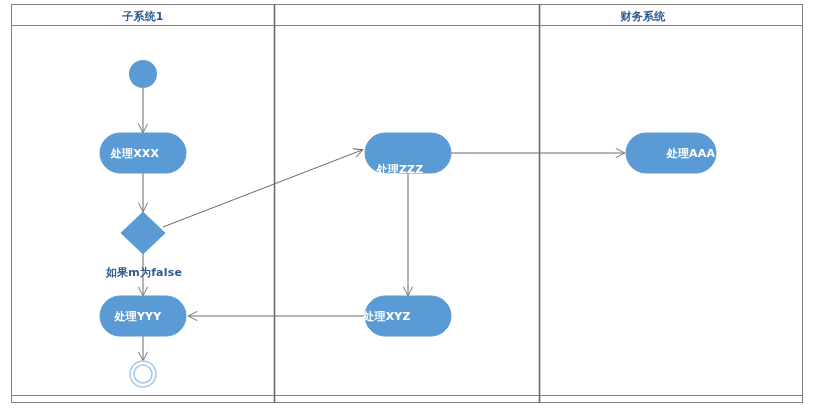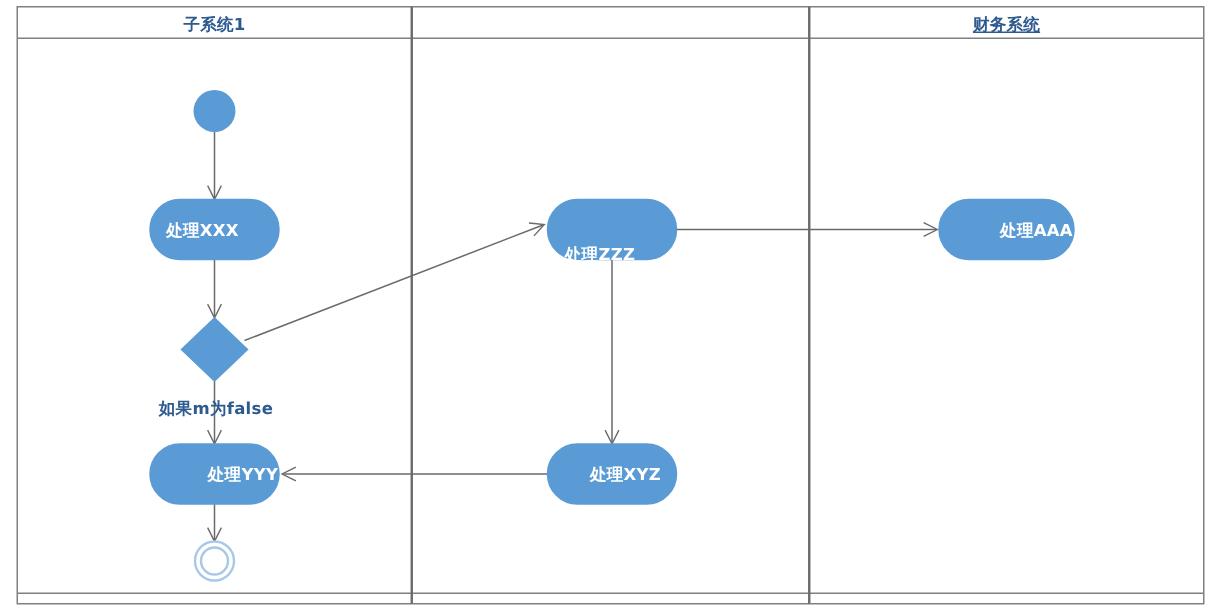--- a/index.html
+++ b/index.html
@@ -106,23 +106,23 @@
 
     <rect x="365" y="133" width="86" height="40" rx="20" ry="20" fill="#5b9bd5" stroke="#5b9bd5" stroke-width="1"></rect>
 
     <rect x="365" y="296" width="86" height="40" rx="20" ry="20" fill="#5b9bd5" stroke="#5b9bd5" stroke-width="1"></rect>
 
     <rect x="626" y="133" width="90" height="40" rx="20" ry="20" fill="#5b9bd5" stroke="#5b9bd5" stroke-width="1"></rect>
 
   </svg>
 
   <div class="lane-title" style="left:83px; top:9px; width:120px;">子系统1</div>
-  <div class="lane-title" style="left:611px; top:9px; width:120px;text-decoration:underline;">财务系统</div>
+  <div class="lane-title" style="left:583px; top:9px; width:120px;">财务系统</div>
 
   <div class="node-label" style="left:100px; top:146px; width:70px;">处理XXX</div>
-  <div class="node-label" style="left:100px; top:309px; width:76px;margin-left:24px;">处理YYY</div>
+  <div class="node-label" style="left:100px; top:309px; width:76px;">处理YYY</div>
   <div class="node-label" style="left:357px; top:146px; width:86px;margin-top:16px;">处理ZZZ</div>
-  <div class="node-label" style="left:374px; top:309px; width:86px;">处理XYZ</div>
+  <div class="node-label" style="left:344px; top:309px; width:86px;">处理XYZ</div>
   <div class="node-label" style="left:646px; top:146px; width:90px;">处理AAA</div>
 
   <div class="edge-label" style="left:84px; top:265px; width:120px;">如果m为false</div>
 
 </div>
 
 </body></html>

